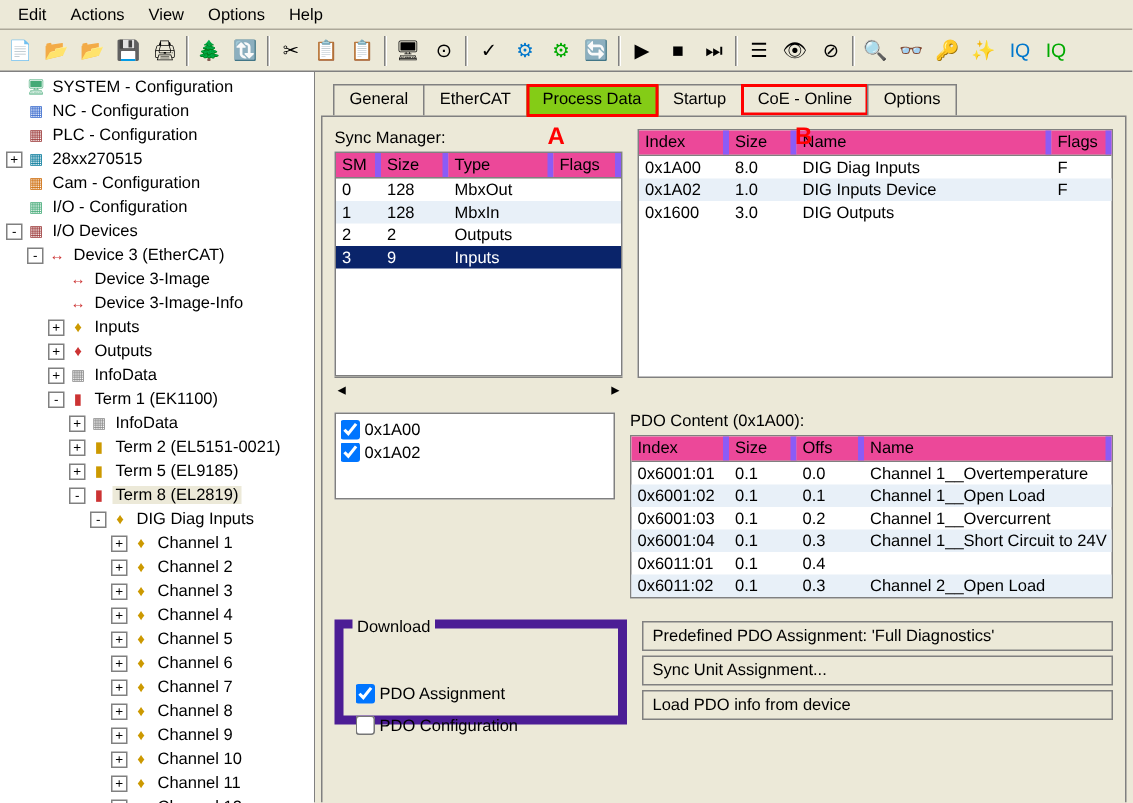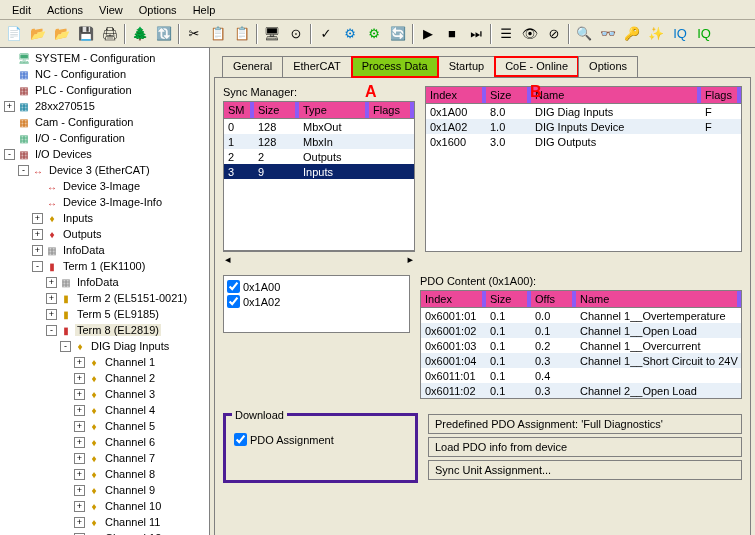--- a/index.html
+++ b/index.html
@@ -34,21 +34,21 @@
 .grid-row.alt{background:#e8f0f8}
 .gc{padding:1px 4px;overflow:hidden;white-space:nowrap}
 .scroll-h{height:16px;background:#ece9d8;border-top:1px solid #808080;display:flex;align-items:center;justify-content:space-between;padding:0 2px}
 .toprow{display:flex;gap:10px}
 .col-left{width:195px}
 .col-right{flex:1}
 .midrow{display:flex;gap:10px;margin-top:8px}
 .chklist{border:1px solid #808080;background:#fff;height:58px;padding:3px}
 .chkitem{display:flex;align-items:center;height:15px}
 .chkitem input{margin-right:3px}
-.groupbox{border:3px solid #4c1d95;padding:0 8px;position:relative;margin-top:2px}
+.groupbox{border:6px solid #4c1d95;padding:20px 8px;position:relative;margin-top:2px}
 .groupbox-title{position:absolute;top:-7px;left:6px;background:#ece9d8;padding:0 3px}
 .btn-row{border:1px solid #808080;background:#ece9d8;padding:3px 6px;margin-top:3px}
 </style>
 </head>
 <body>
 
 <div class="menubar" id="menubar">
     <span>Edit</span>
     <span>Actions</span>
     <span>View</span>
@@ -406,24 +406,28 @@
       </div>
 
       <div class="midrow" style="margin-top:12px">
         <div class="col-left">
           <div class="groupbox" style="height:70px">
             <div class="groupbox-title">Download</div>
             <div class="chkitem" style="margin-top:16px">
                 <input type="checkbox" checked="" style="">
                 <span>PDO Assignment</span>
               </div>
+            <div class="chkitem" style="margin-top:6px">
+                <input type="checkbox" style="">
+                <span>PDO Configuration</span>
+              </div>
           </div>
         </div>
         <div class="col-right">
           <div class="btn-row"><span>Predefined PDO Assignment: 'Full Diagnostics'</span></div>
+          <div class="btn-row"><span>Sync Unit Assignment...</span></div>
           <div class="btn-row"><span>Load PDO info from device</span></div>
-          <div class="btn-row"><span>Sync Unit Assignment...</span></div>
         </div>
       </div>
 
     </div>
   </div>
 </div>
 
 </body></html>

